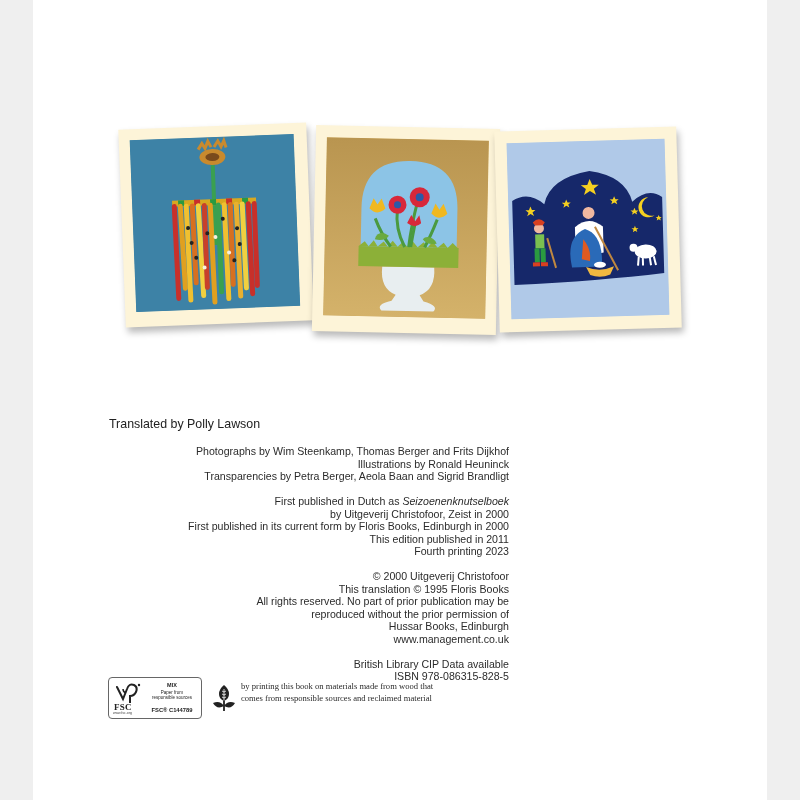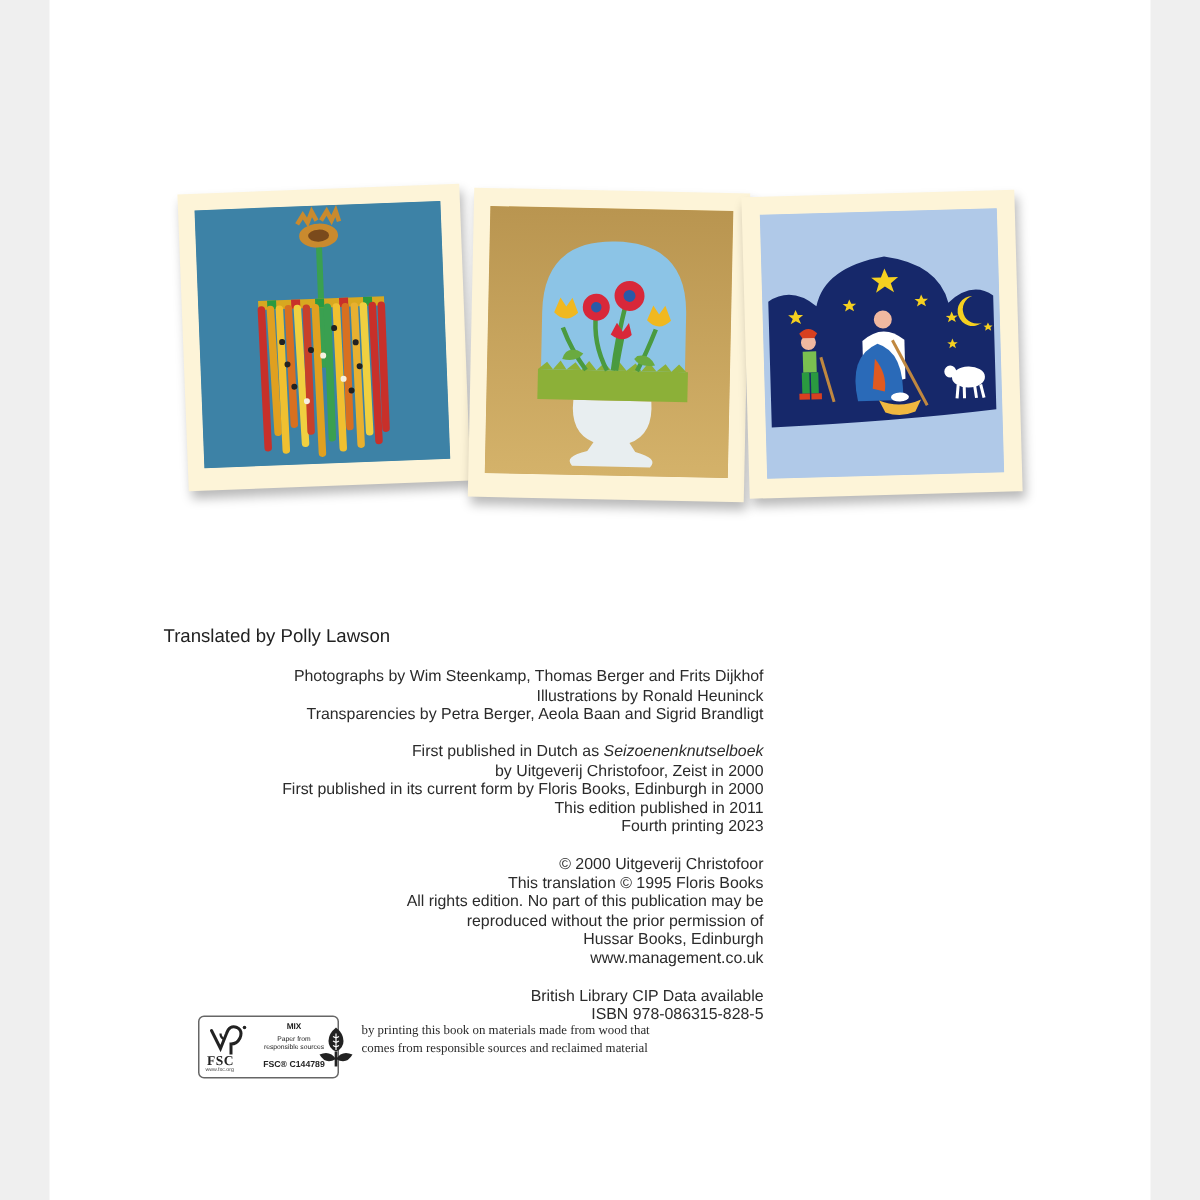--- a/index.html
+++ b/index.html
@@ -37,21 +37,21 @@
   .credits .translated {
     font-size:12.4px; line-height:15px; margin-bottom:13px; color:#222;
   }
   .credits .block { margin-bottom:12.5px;text-align:right; }
   .credits .line { white-space:nowrap; }
   .credits em { font-style:italic; }
 
   .fsc {
     position:absolute; left:108px; top:677px; width:92px; height:40px;
     border:1px solid #666; border-radius:4px; background:#fff;
-    font-family:"Liberation Sans", sans-serif; color:#222;margin-left:24px;
+    font-family:"Liberation Sans", sans-serif; color:#222;
   }
   .fsc .tree { position:absolute; left:5px; top:3px; width:28px; height:22px; }
   .fsc .fsc-word { position:absolute; left:5px; top:24px; font-family:"Liberation Serif", serif; font-size:9px; font-weight:bold; letter-spacing:0.3px; }
   .fsc .fsc-url { position:absolute; left:4px; top:33px; font-size:3.5px; color:#444; }
   .fsc .mix { position:absolute; left:36px; top:4px; width:54px; text-align:center; font-size:5.5px; font-weight:bold; }
   .fsc .paper { position:absolute; left:36px; top:12px; width:54px; text-align:center; font-size:4.5px; line-height:5px; }
   .fsc .code { position:absolute; left:36px; top:29px; width:54px; text-align:center; font-size:5.8px; font-weight:bold; }
 
   .leaf { position:absolute; left:212px; top:684px; width:24px; height:28px; }
   .eco {
@@ -217,21 +217,21 @@
     <div class="line"><span>First published in Dutch as </span><em>Seizoenenknutselboek</em></div>
     <div class="line">by Uitgeverij Christofoor, Zeist in 2000</div>
     <div class="line">First published in its current form by Floris Books, Edinburgh in 2000</div>
     <div class="line">This edition published in 2011</div>
     <div class="line">Fourth printing 2023</div>
   </div>
 
   <div class="block">
     <div class="line">© 2000 Uitgeverij Christofoor</div>
     <div class="line">This translation © 1995 Floris Books</div>
-    <div class="line">All rights edition. No part of this publication may be</div>
+    <div class="line">All rights reserved. No part of prior publication may be</div>
     <div class="line">reproduced without the prior permission of</div>
     <div class="line">Hussar Books, Edinburgh</div>
     <div class="line">www.management.co.uk</div>
   </div>
 
   <div class="block">
     <div class="line">British Library CIP Data available</div>
     <div class="line">ISBN 978-086315-828-5</div>
   </div>
 </div>

